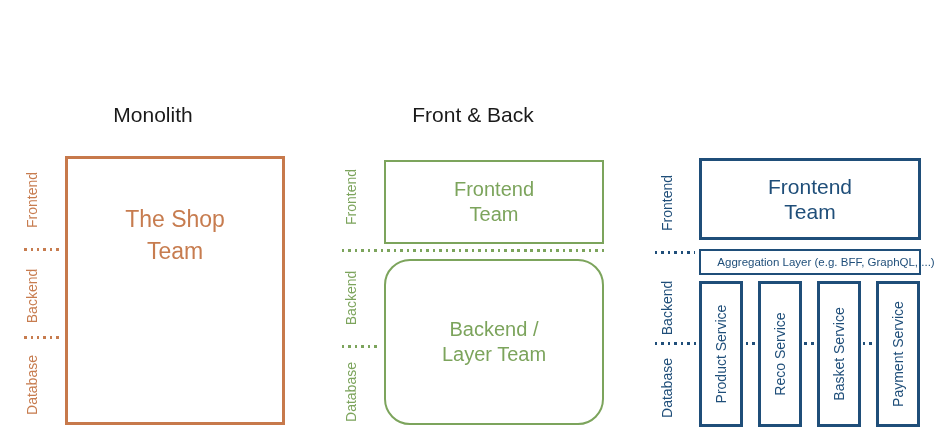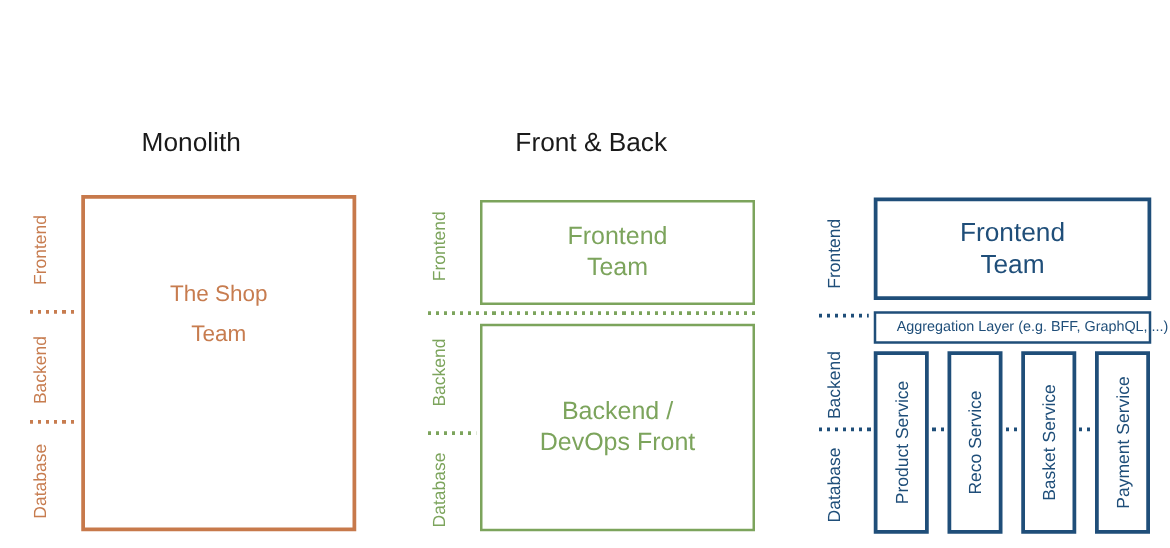--- a/index.html
+++ b/index.html
@@ -59,27 +59,27 @@
 
   
   .box{position:absolute;box-sizing:border-box;background:#fff;z-index:1;}
   .box.orange{border:3px solid #C7794B;}
   .box.green{border:2px solid #7CA45C;}
   .box.blue{border:3px solid #1F4E79;}
   .box.blue-thin{border:2px solid #1F4E79;}
 
   .monolith-box{left:65px;top:156px;width:220px;height:269px;text-align:center;}
   .monolith-box .team-label{
-    margin-top:60px;font-size:18px;line-height:32px;color:#C77C4F;
+    margin-top:44px;font-size:23px;line-height:32px;color:#C77C4F;
   }
 
   .fb-frontend-box{left:384px;top:160px;width:220px;height:84px;
     display:flex;align-items:center;justify-content:center;text-align:center;}
   .fb-backend-box{left:384px;top:259px;width:220px;height:166px;
-    display:flex;align-items:center;justify-content:center;text-align:center;}
+    display:flex;align-items:center;justify-content:center;text-align:center;border-radius:26px;}
   .green-team-label{font-size:20px;line-height:25px;color:#7CA45C;}
 
   .msa-frontend-box{left:699px;top:158px;width:222px;height:82px;
     display:flex;align-items:center;justify-content:center;text-align:center;}
   .blue-team-label{font-size:21px;line-height:25px;color:#1F4E79;}
 
   .msa-aggregation-box{left:699px;top:249px;width:222px;height:26px;
     display:flex;align-items:center;justify-content:center;}
   .aggregation-label{font-size:11.5px;color:#1F4E79;white-space:nowrap;padding-left:32px;}
 
@@ -124,21 +124,21 @@
 
   <div class="box green fb-frontend-box">
     <div class="green-team-label">
       <div>Frontend</div>
       <div>Team</div>
     </div>
   </div>
   <div class="box green fb-backend-box">
     <div class="green-team-label">
       <div>Backend /</div>
-      <div>DevOps Front</div>
+      <div>Layer Team</div>
     </div>
   </div>
 
   <div class="vlabel blue" style="left:667px;top:203px;">Frontend</div>
   <div class="dots blue" style="left:655px;top:251px;width:40px;"></div>
   <div class="vlabel blue" style="left:667px;top:308px;">Backend</div>
   <div class="dots blue" style="left:655px;top:342px;width:265px;"></div>
   <div class="vlabel blue" style="left:667px;top:388px;">Database</div>
 
   <div class="box blue msa-frontend-box">

